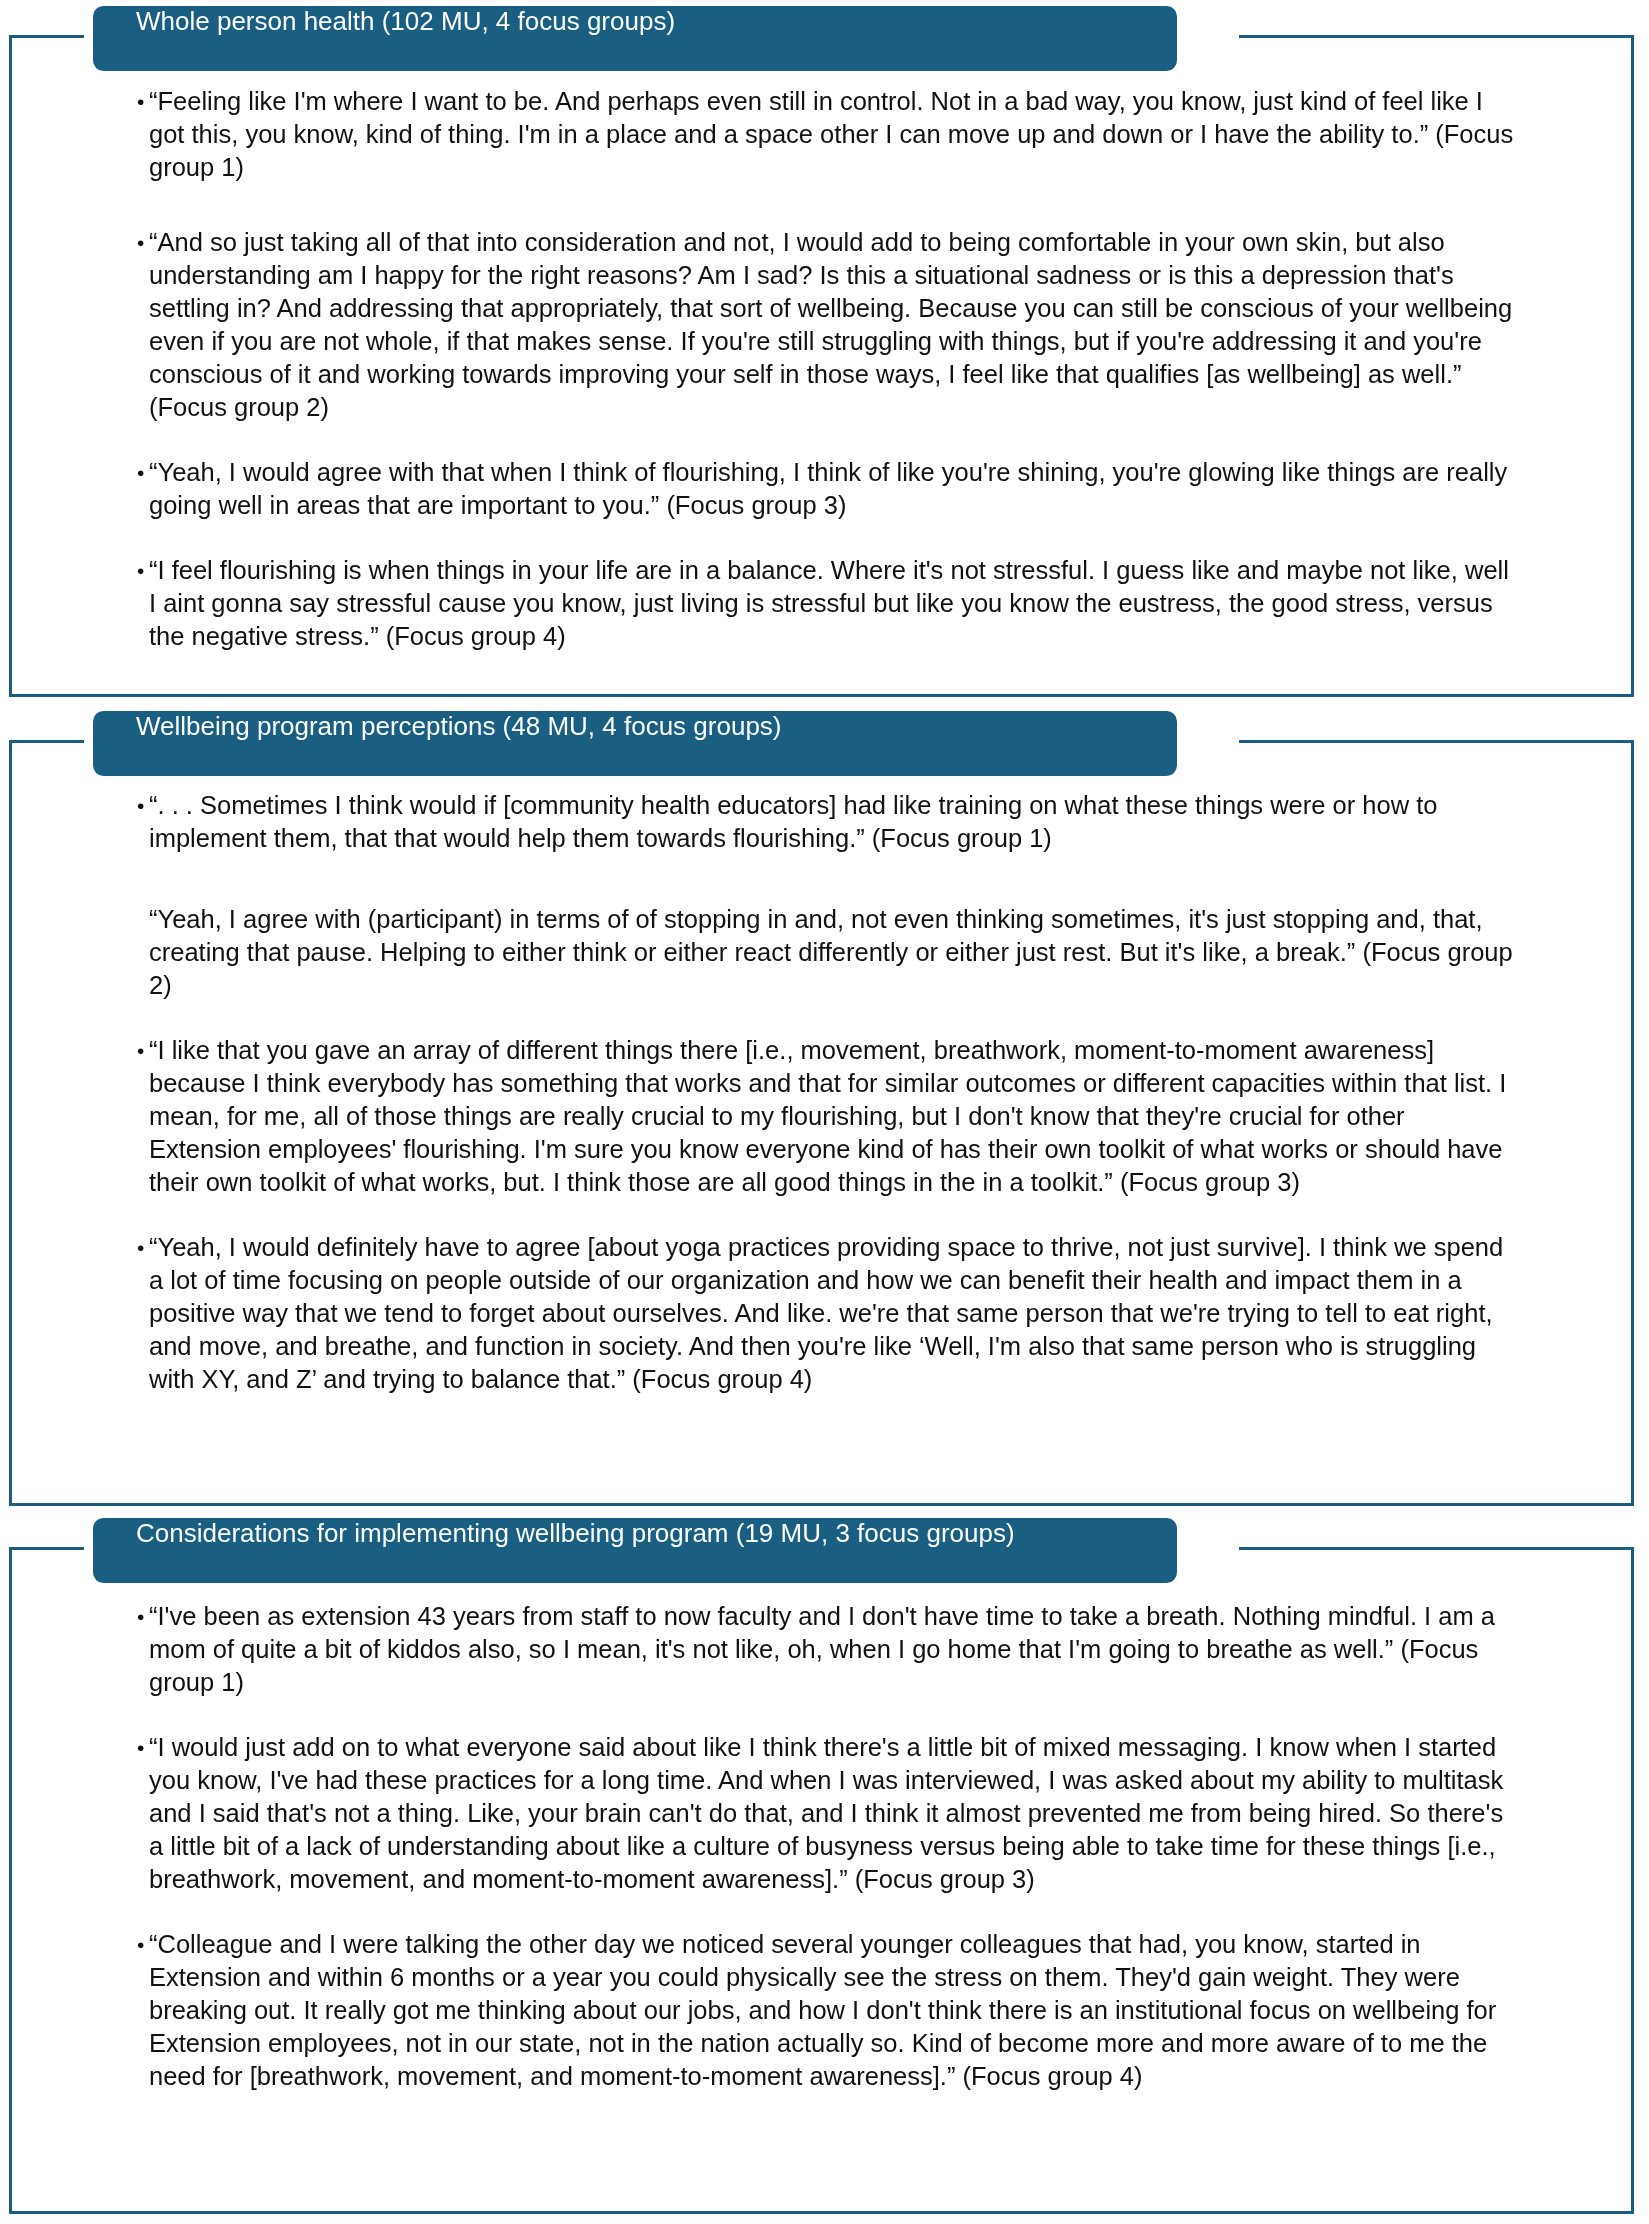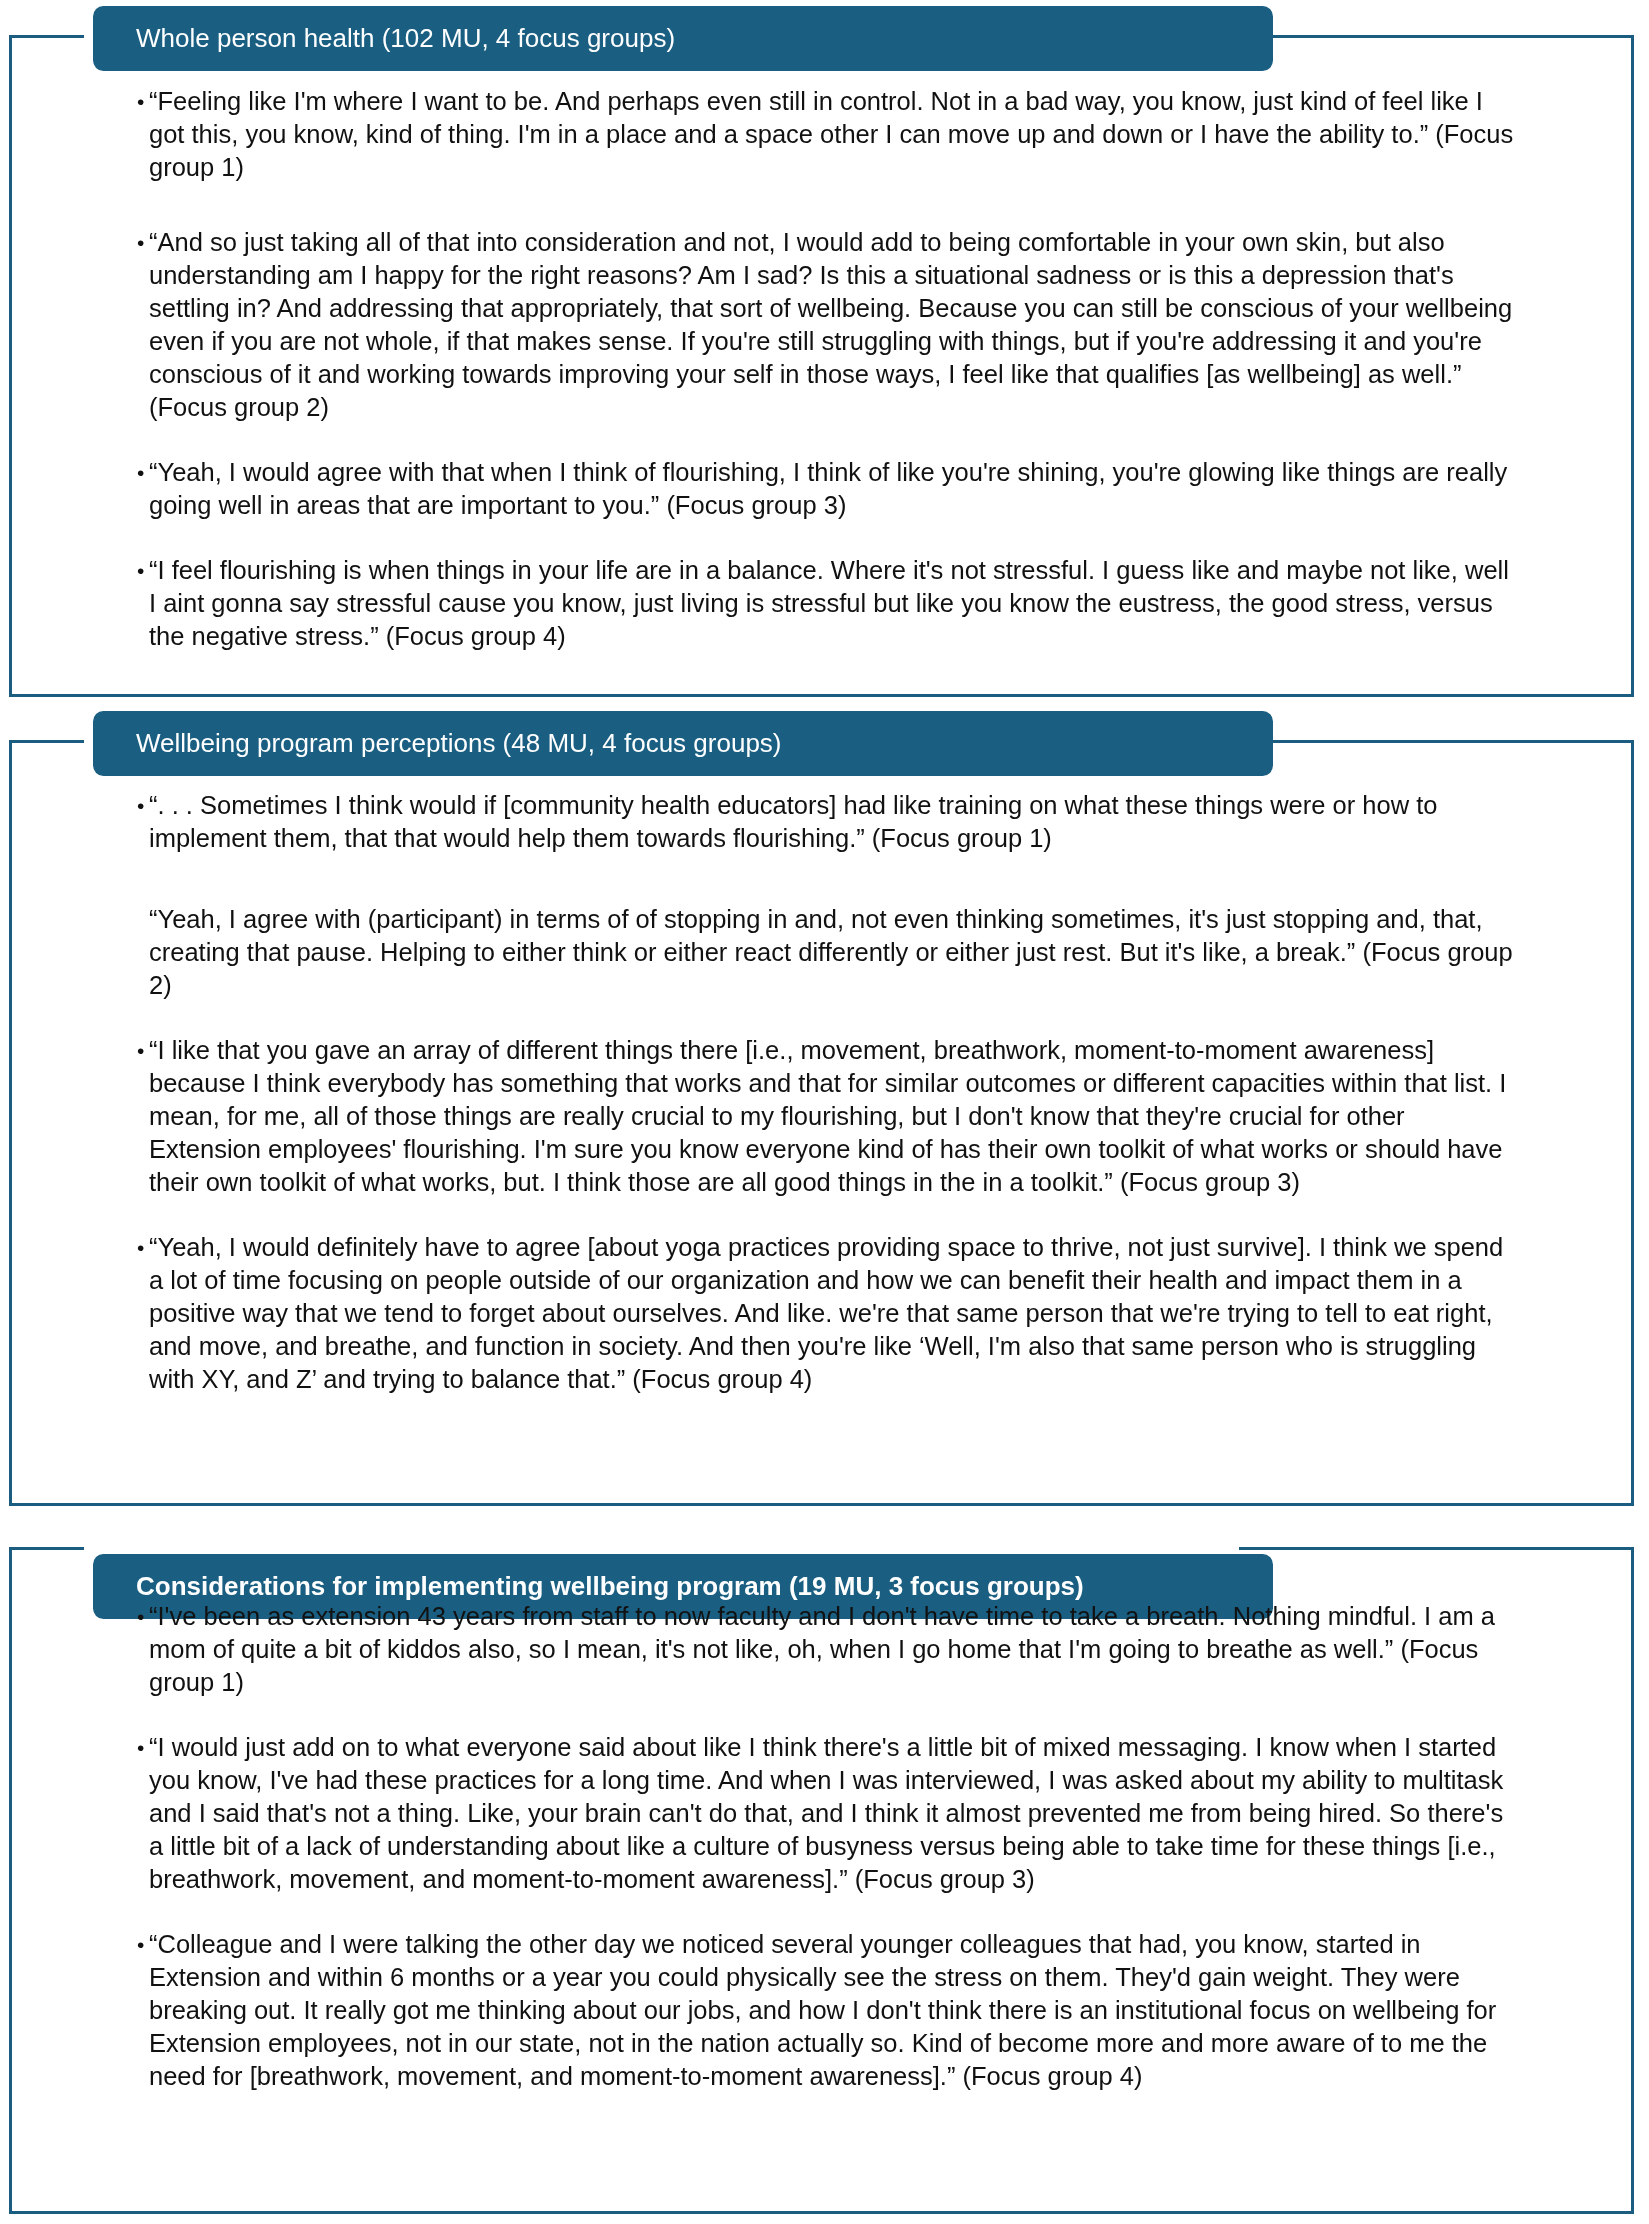--- a/index.html
+++ b/index.html
@@ -1,20 +1,20 @@
 <!DOCTYPE html>
 <html style="font-size:14px"><head>
 <meta charset="utf-8">
 <style>
   html, body { margin: 0; padding: 0; background: #ffffff; }
   body { width: 1650px; height: 2225px; position: relative; overflow: hidden;
          font-family: "Liberation Sans", "DejaVu Sans", sans-serif; color: #111111; }
   .section { position: absolute; left: 0; width: 1650px; }
   .frame { position: absolute; left: 8.6px; width: 1625px; border: 3.5px solid #1b5d80; border-top-width: 3.5px; box-sizing: border-box; background: #fff; }
-  .header { position: absolute; left: 93px; width: 1180px; height: 65px; background: #1a5f82; border-radius: 10.4px; box-sizing: border-box; padding-left: 43px; display: flex; align-items: center; }
+  .header { position: absolute; left: 93px; width: 1084px; height: 65px; background: #1a5f82; border-radius: 10.4px; box-sizing: border-box; padding-left: 43px; display: flex; }
   .header span { color: #ffffff; font-size: 26px; letter-spacing: 0px; }
   .gap-cover { position: absolute; height: 8.6px; background: #fff; }
   .content { position: absolute; left: 137px; width: 1384px; }
   .quote { position: relative; font-size: 25.5px; line-height: 33px; padding-left: 12px; margin: 0; }
   .quote .bullet { position: absolute; left: 0; top: 0; font-size: 21px; line-height: 33px; }
   .quote b { font-weight: normal; }
 </style>
 </head>
 <body>
 
@@ -42,21 +42,21 @@
     <p class="quote" style="margin-top:0;"><span class="bullet">•</span><span>“. . . Sometimes I think would if [community health educators] had like </span><b>training on what these things were or how to implement them, that that would help them towards flourishing</b><span>.” (Focus group 1)</span></p>
     <p class="quote" style="margin-top:48px;"><span>“Yeah, I agree with (participant) in terms of of stopping in and, not even thinking sometimes, it's just </span><b>stopping and, that, creating that pause.</b><span> Helping </span><b>to either think or either react differently or either just rest</b><span>. But it's like, a break.” (Focus group 2)</span></p>
     <p class="quote" style="margin-top:32px;"><span class="bullet">•</span><b>“I like that you gave an array of different things there [i.e., movement, breathwork, moment-to-moment awareness</b><span>] because I think everybody has something that works and that for similar outcomes or different capacities within that list. I mean, for me, all of those things are really crucial to my flourishing, but I don't know that they're crucial for other Extension employees' flourishing. I'm sure you know </span><b>everyone kind of has their own toolkit of what works or should have their own toolkit of what works</b><span>, but. I think those are all good things in the in a toolkit.” (Focus group 3)</span></p>
     <p class="quote" style="margin-top:32px;"><span class="bullet">•</span><span>“Yeah, I would definitely have to agree [about yoga practices providing space to thrive, not just survive]. I think </span><b>we spend a lot of time focusing on people outside of our organization</b><span> and how we can benefit their health and impact them in a positive way that we tend to forget about ourselves. And like. </span><b>we're that same person that we're trying to tell to eat right, and move, and breathe, and function in society</b><span>. And then you're like ‘Well, I'm also that same person who is struggling with XY, and Z’ and trying to balance that.” (Focus group 4)</span></p>
   </div>
 </div>
 
 <div class="section">
   <div class="frame" style="top:1547px; height:667px;"></div>
   <div class="gap-cover" style="left:84px; width:1155px; top:1543px;"></div>
-  <div class="header" style="top:1554px;font-weight:bold;">
+  <div class="header" style="top:1518px;">
     <span>Considerations for implementing wellbeing program (19 MU, 3 focus groups)</span>
   </div>
   <div class="content" style="top:1600px;">
     <p class="quote" style="margin-top:0;"><span class="bullet">•</span><span>“I've been as extension 43 years from staff to now faculty and </span><b>I don't have time to take a breath</b><span>. Nothing mindful. I am a mom of quite a bit of kiddos also, so I mean, it's not like, oh, when I go home that I'm going to breathe as well.” (Focus group 1)</span></p>
     <p class="quote" style="margin-top:32px;"><span class="bullet">•</span><span>“I would just add on to what everyone said about like I think </span><b>there's a little bit of mixed messaging</b><span>. I know when I started you know, I've had these practices for a long time. And when I was interviewed, I was asked about my ability to multitask and I said that's not a thing. Like, your brain can't do that, and I think it almost prevented me from being hired. So </span><b>there's a little bit of a lack of understanding about like a culture of busyness versus being able to take time for these things [i.e., breathwork, movement, and moment-to-moment awareness].</b><span>” (Focus group 3)</span></p>
     <p class="quote" style="margin-top:32px;"><span class="bullet">•</span><span>“Colleague and I were talking the other day we noticed several younger colleagues that had, you know, started in Extension and within 6 months or a year </span><b>you could physically see the stress on them</b><span>. They'd gain weight. They were breaking out. It really got me thinking about our jobs, and how </span><b>I don't think there is an institutional focus on wellbeing for Extension employees, not in our state, not in the nation actually so.</b><span> Kind of become </span><b>more and more aware of to me the need for [breathwork, movement, and moment-to-moment awareness].”</b><span> (Focus group 4)</span></p>
   </div>
 </div>
 
 

